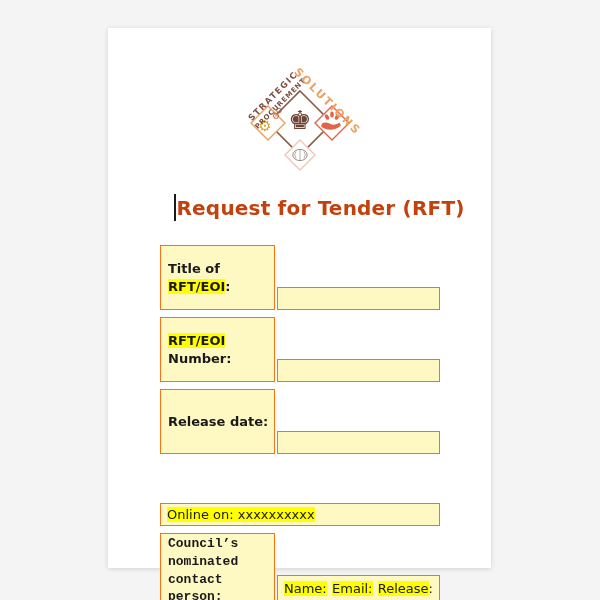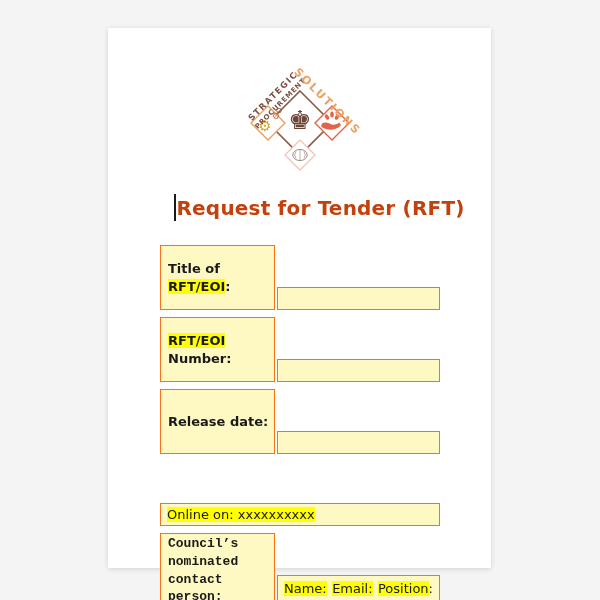--- a/index.html
+++ b/index.html
@@ -129,20 +129,20 @@
       </div>
     </div>
 
     <div class="form-row row-tall">
       <div class="cell cell-label">
         <span>Council’s nominated contact person:</span>
       </div>
       <div class="cell cell-value">
         <span><span class="hl">Name:</span><span></span></span>
         <span><span class="hl">Email:</span><span></span></span>
-        <span><span class="hl">Position</span><span>:</span></span>
+        <span><span class="hl">Release</span><span>:</span></span>
       </div>
     </div>
 
   </div>
 
 
 </div>
 
 </body></html>

